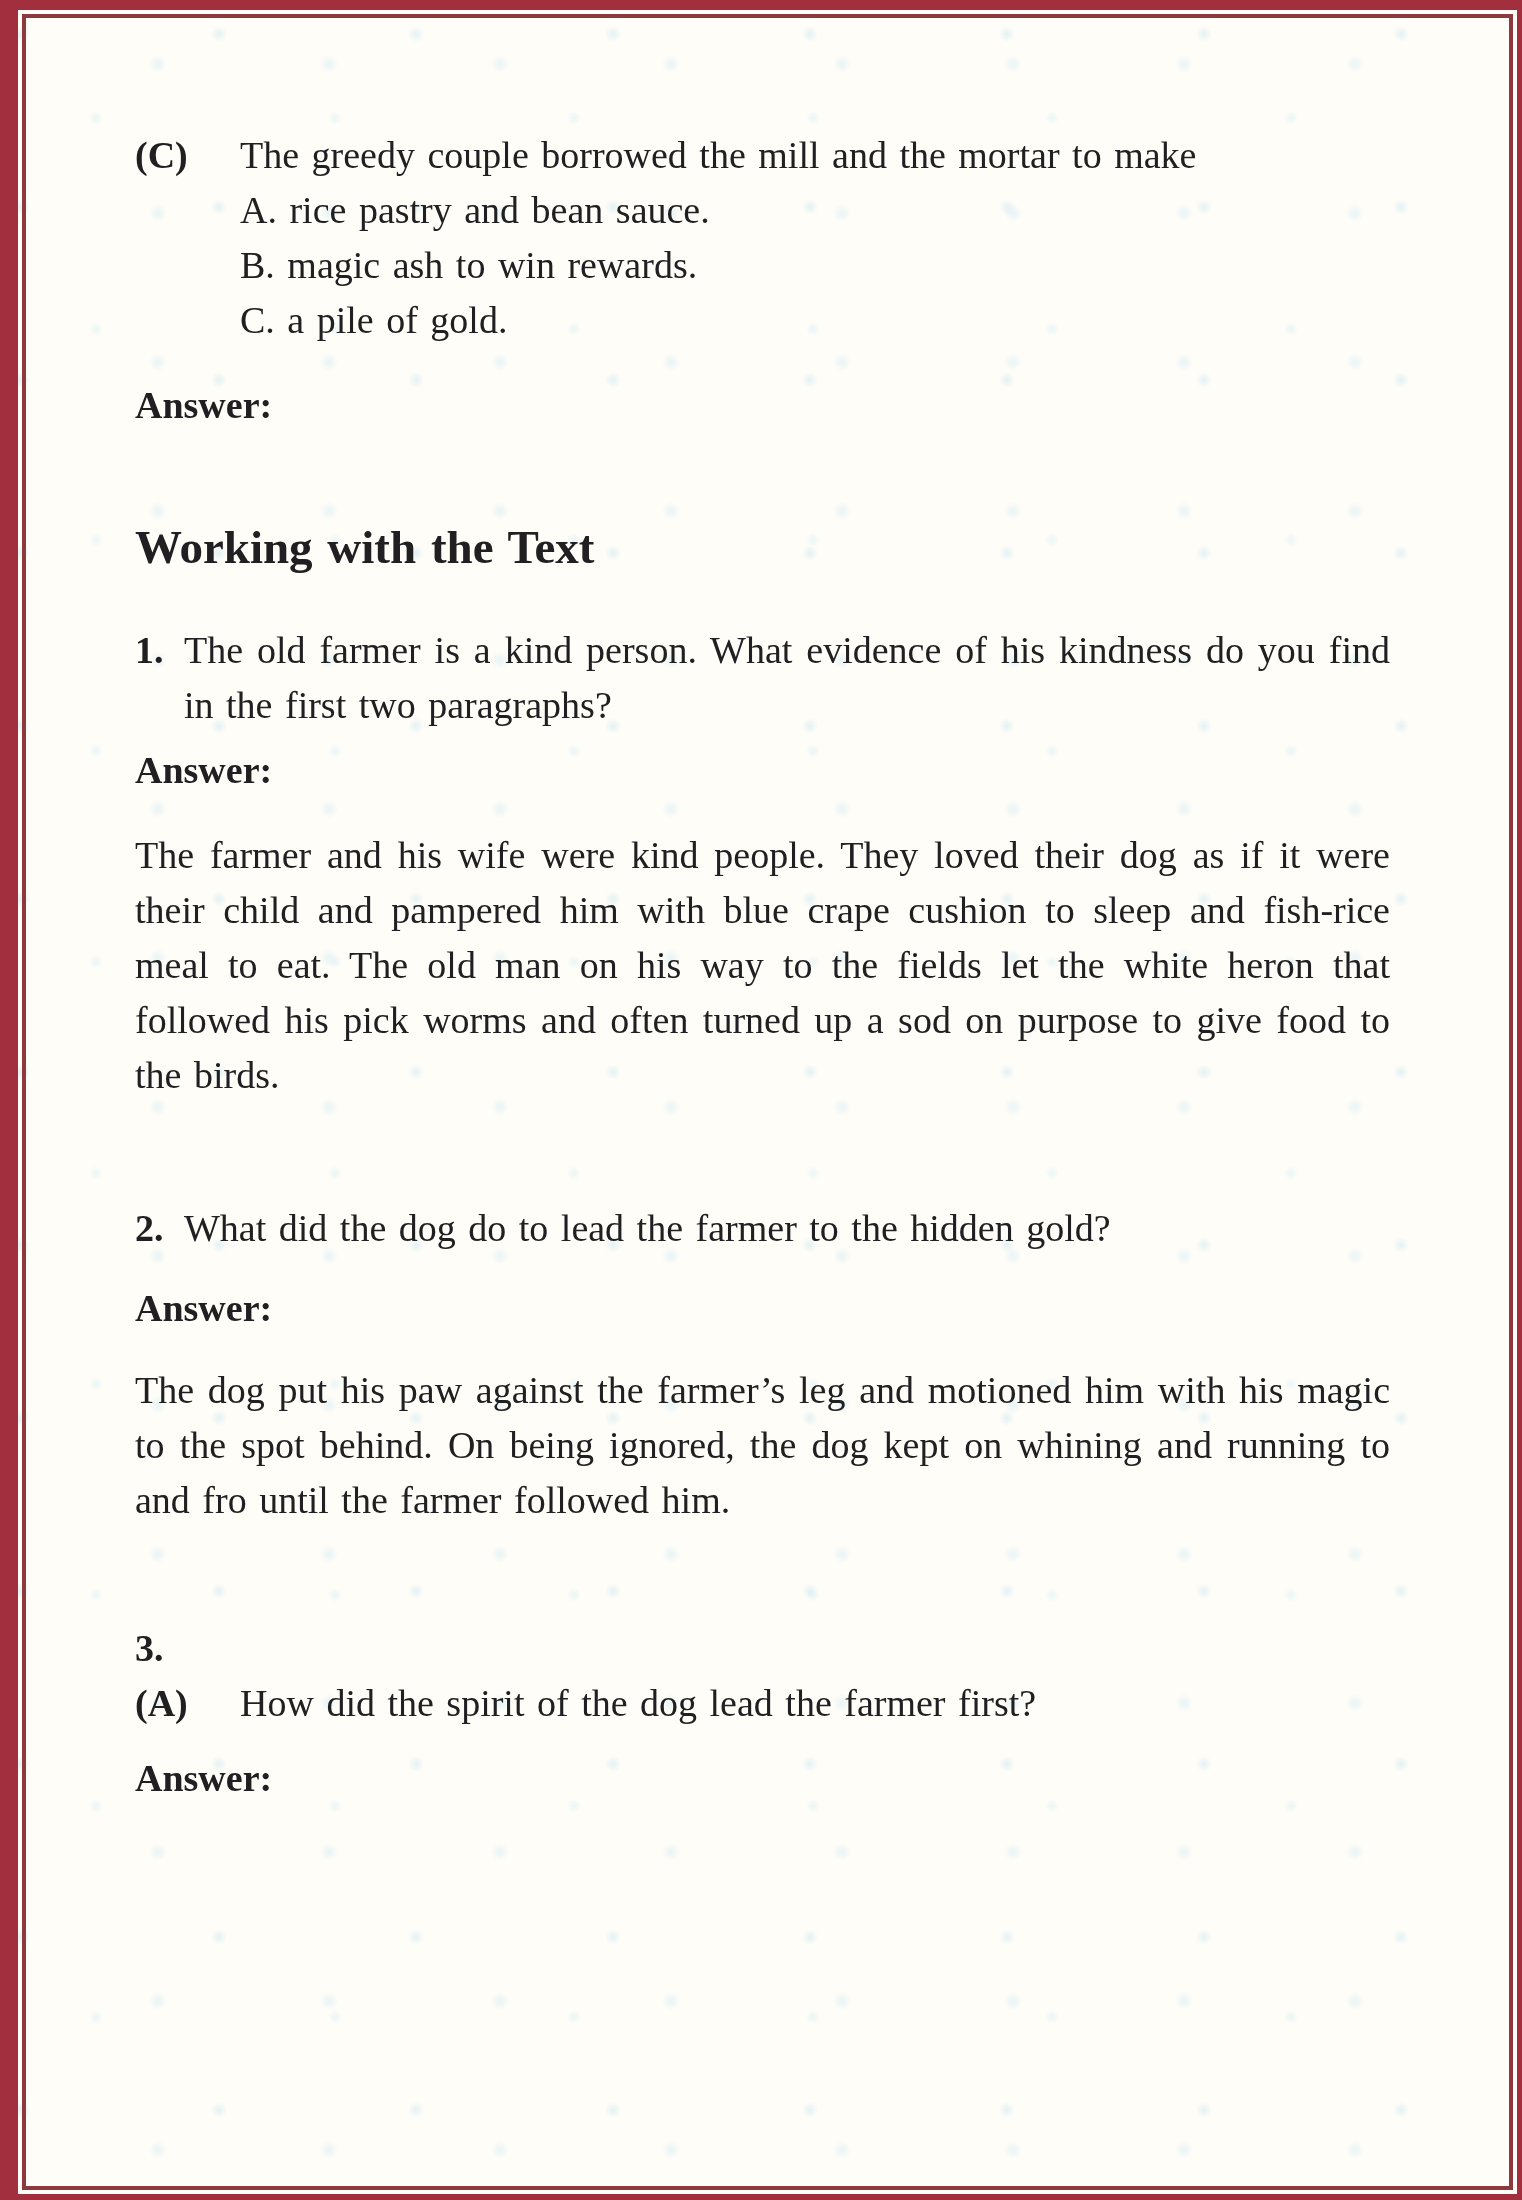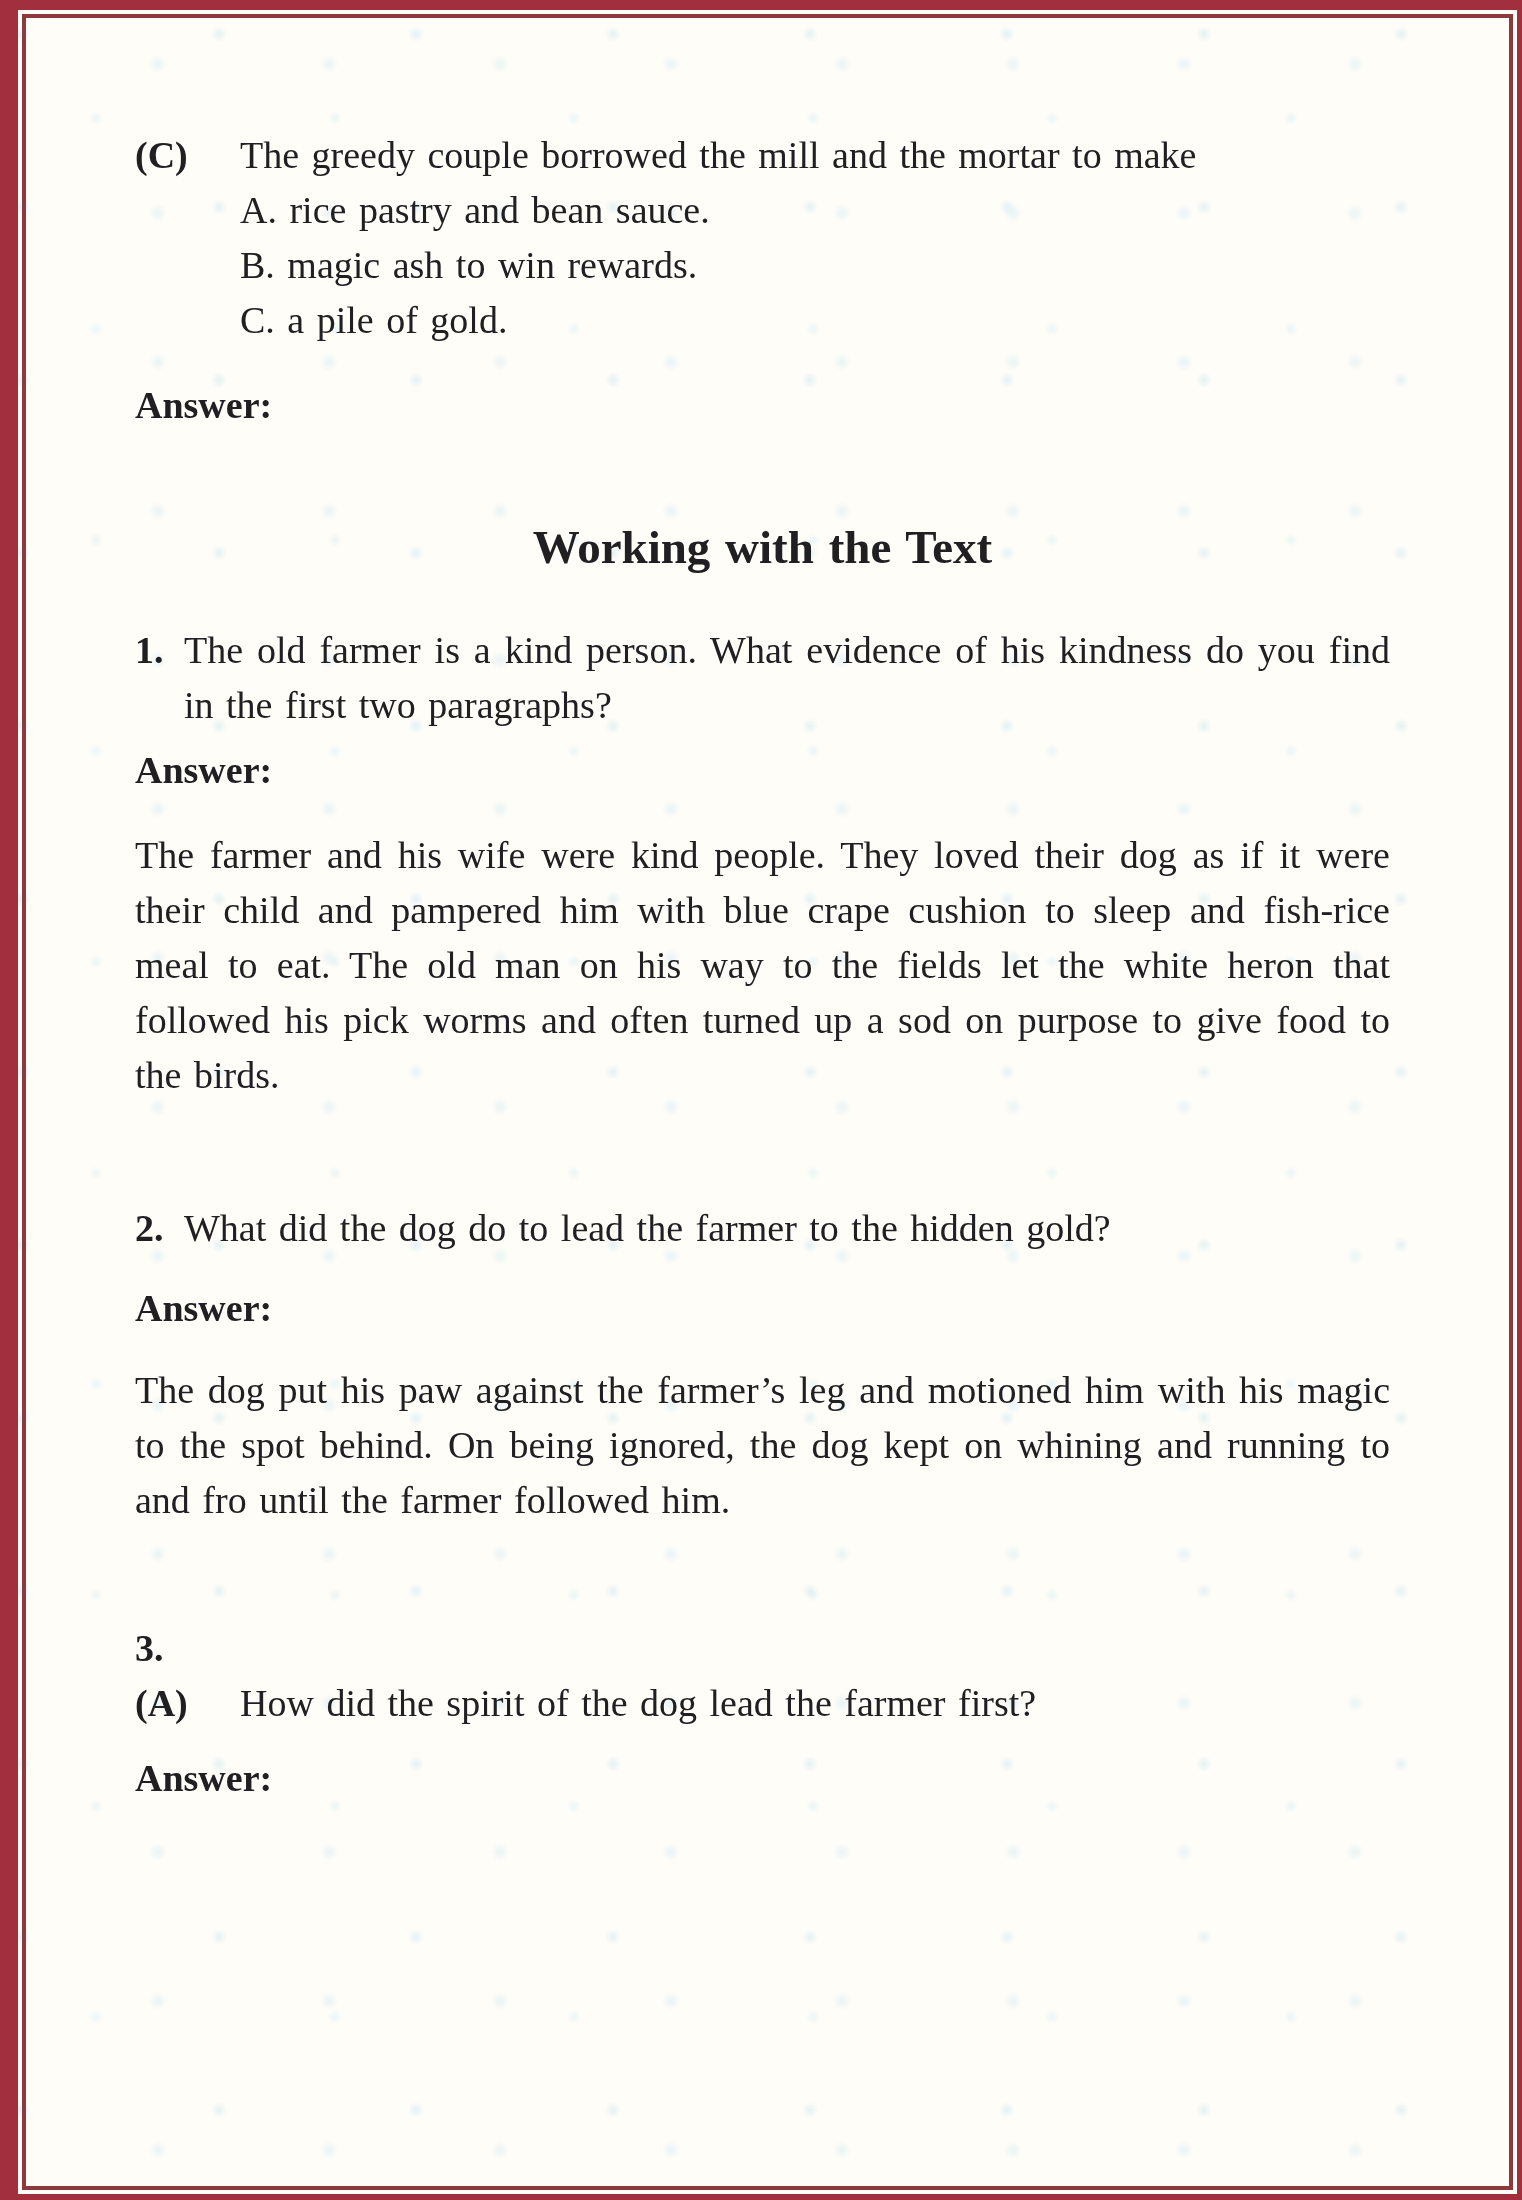--- a/index.html
+++ b/index.html
@@ -63,21 +63,20 @@
   .justified { text-align: justify; }
   .answer-label {
     font-weight: bold;
     margin-top: 30px;
   }
   .answer-para {
     text-align: justify;
     margin-top: 60px;
   }
   .section-heading {
-    text-align: center;
     font-weight: bold;
     font-size: 47px;
     line-height: 60px;
     margin-top: 84px;
   }
   .q1-block { margin-top: 46px; }
   .answer-label-q1 { margin-top: 10px; }
   .para-q1 { margin-top: 30px; }
   .q2-block { margin-top: 98px; }
   .answer-label-q2 { margin-top: 25px; }

